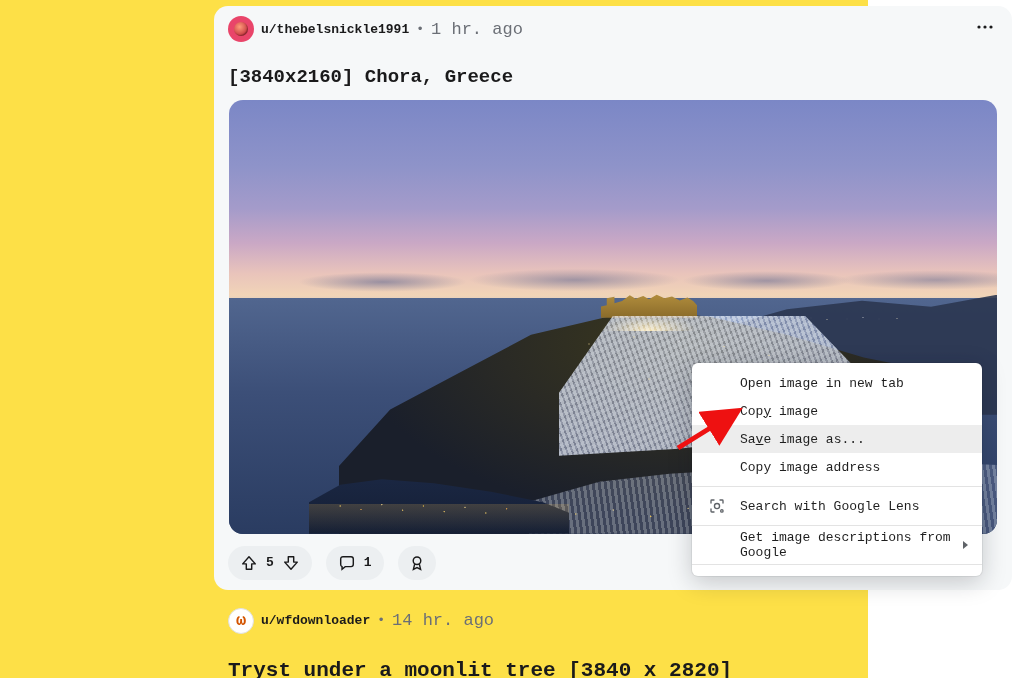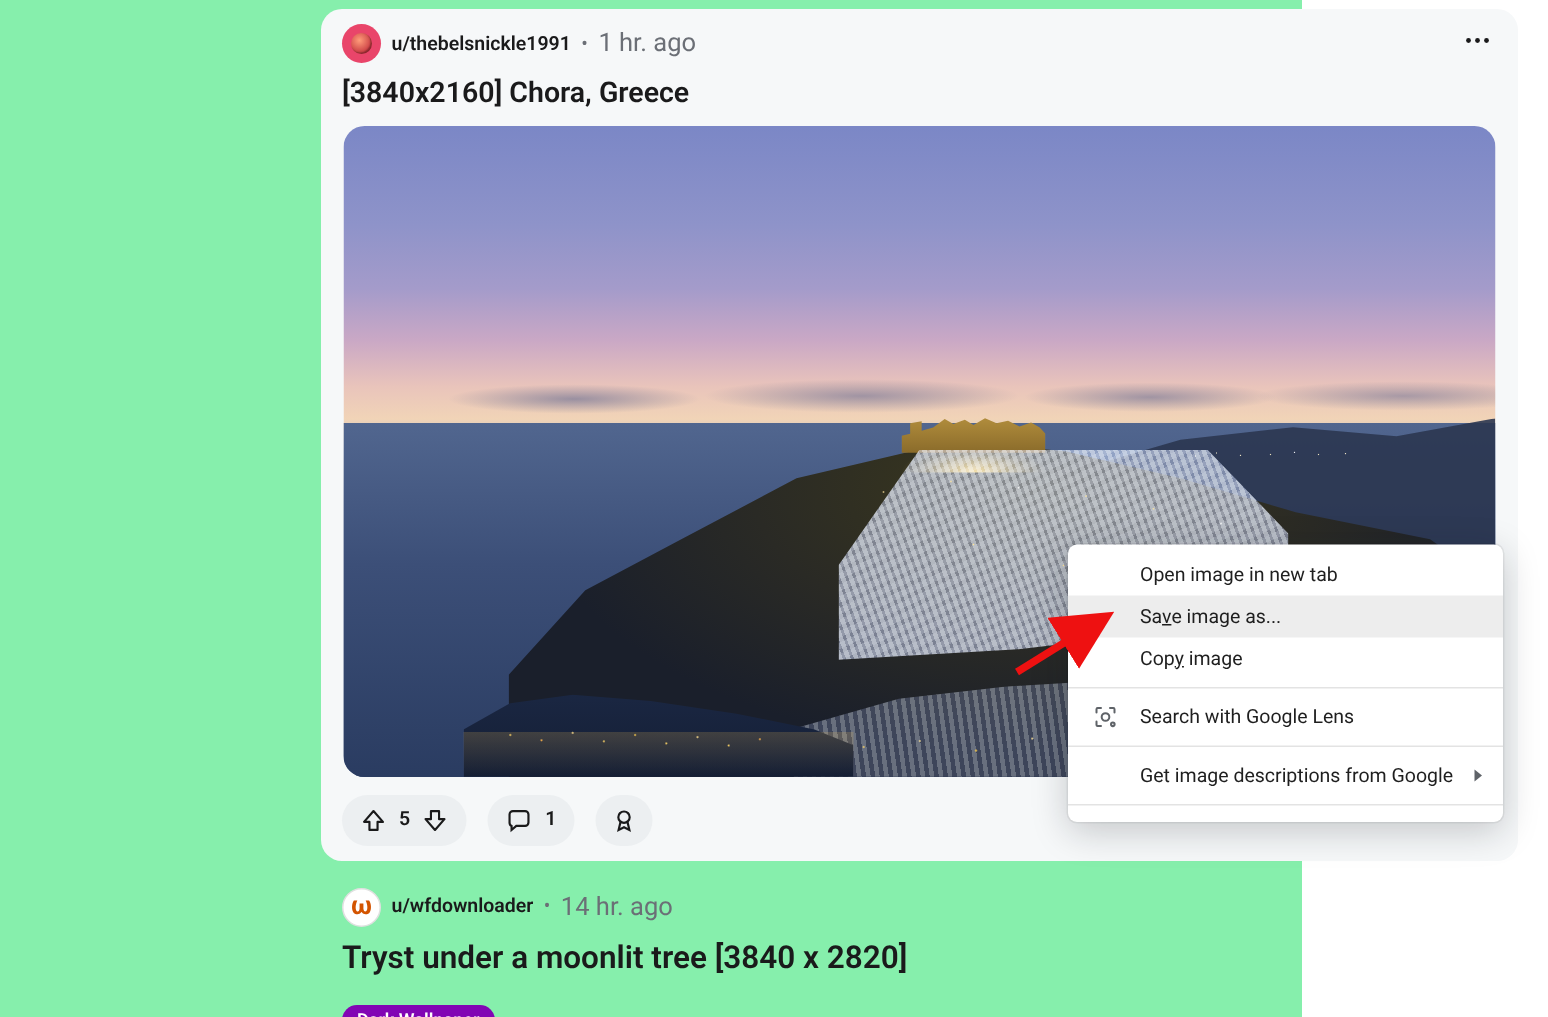--- a/index.html
+++ b/index.html
@@ -9,21 +9,22 @@
   height: 678px;
   background: #ffffff;
   font-family: -apple-system, BlinkMacSystemFont, "Segoe UI", Roboto, Arial, sans-serif;
   overflow: hidden;
 }
 
 .page {
   width: 868px;
   height: 678px;
   position: relative;
-  background: #86efac;
+  background: #fde047;
+  font-family: Liberation Mono, monospace;
 }
 
 .feed {
   margin-left: 214px;
   width: 798px;
   padding-top: 6px;
 }
 
 .post-card {
   background: #f6f8f9;
@@ -95,21 +96,21 @@
   justify-content: center;
   cursor: pointer;
   color: #1a1a1b;
 }
 .more-btn svg { display:block; }
 
 .post-title {
   font-size: 19px;
   font-weight: 600;
   color: #1a1a1b;
-  margin-top: 8px;
+  margin-top: 24px;
   margin-bottom: 10px;
   line-height: 1.25;
 }
 
 .post-image {
   width: 768px;
   height: 434px;
   border-radius: 14px;
   overflow: hidden;
   position: relative;
@@ -271,21 +272,21 @@
   color:#fff;
   font-size: 12px;
   font-weight:600;
   padding: 3px 10px;
   border-radius: 12px;
   margin-top: 8px;
 }
 
 .context-menu {
   position: absolute;
-  left: 712px;
+  left: 692px;
   top: 363px;
   width: 290px;
   background: #ffffff;
   border-radius: 6px;
   box-shadow: 0 6px 24px rgba(20,22,30,.22), 0 0 0 1px rgba(0,0,0,.06);
   padding: 6px 0;
   font-size: 13px;
   color: #1f1f1f;
 }
 .ctx-item {
@@ -407,25 +408,28 @@
       <div class="post-title" style="font-size:21px;">Tryst under a moonlit tree [3840 x 2820]</div>
       <span class="tag">Dark Wallpaper</span>
     </div>
 
   </div>
 
   <div class="context-menu">
     <div class="ctx-item">
       <span>Open image in new tab</span>
     </div>
+    <div class="ctx-item">
+      <span><span>Cop</span><span class="accel">y</span><span> image</span></span>
+    </div>
     <div class="ctx-item highlight">
       <span><span>Sa</span><span class="accel">v</span><span>e image as...</span></span>
     </div>
     <div class="ctx-item">
-      <span><span>Cop</span><span class="accel">y</span><span> image</span></span>
+      <span>Copy image address</span>
     </div>
     <div class="ctx-sep"></div>
     <div class="ctx-item">
       <span class="lead-icon">
         <svg width="18" height="18" viewBox="0 0 24 24" fill="none" stroke="#5f6368" stroke-width="1.8" stroke-linecap="round">
             <path d="M4 8 V5 A1 1 0 0 1 5 4 H8"></path>
             <path d="M16 4 H19 A1 1 0 0 1 20 5 V8"></path>
             <path d="M4 16 V19 A1 1 0 0 0 5 20 H8"></path>
             <circle cx="12" cy="12" r="3.4"></circle>
             <circle cx="18.5" cy="18.5" r="1.6"></circle>

